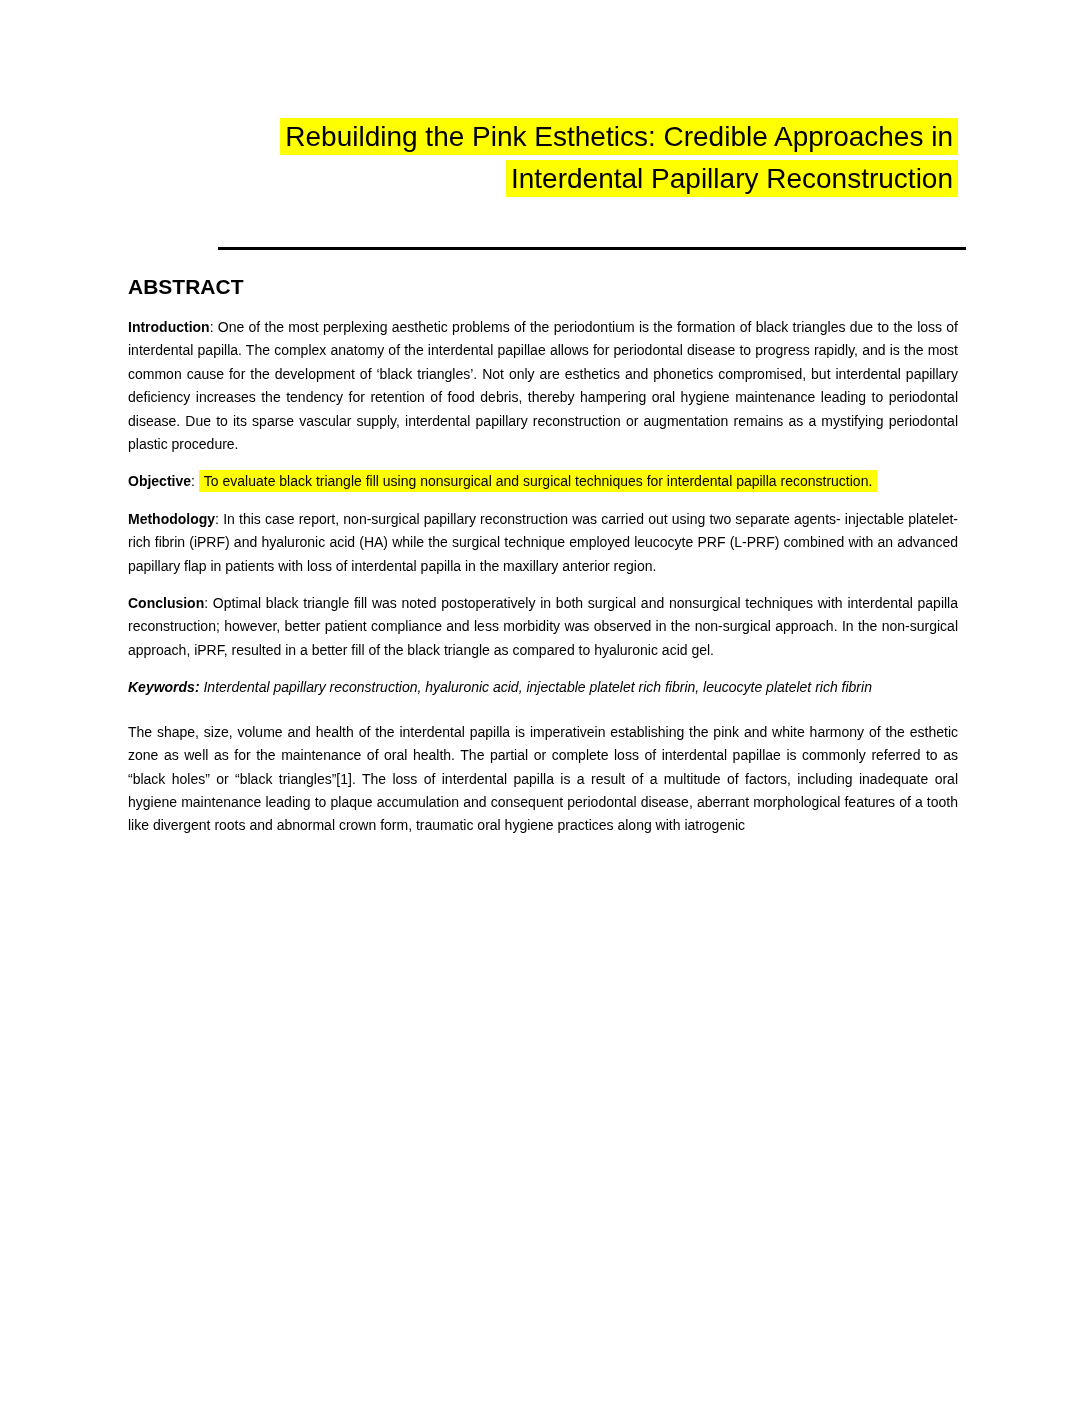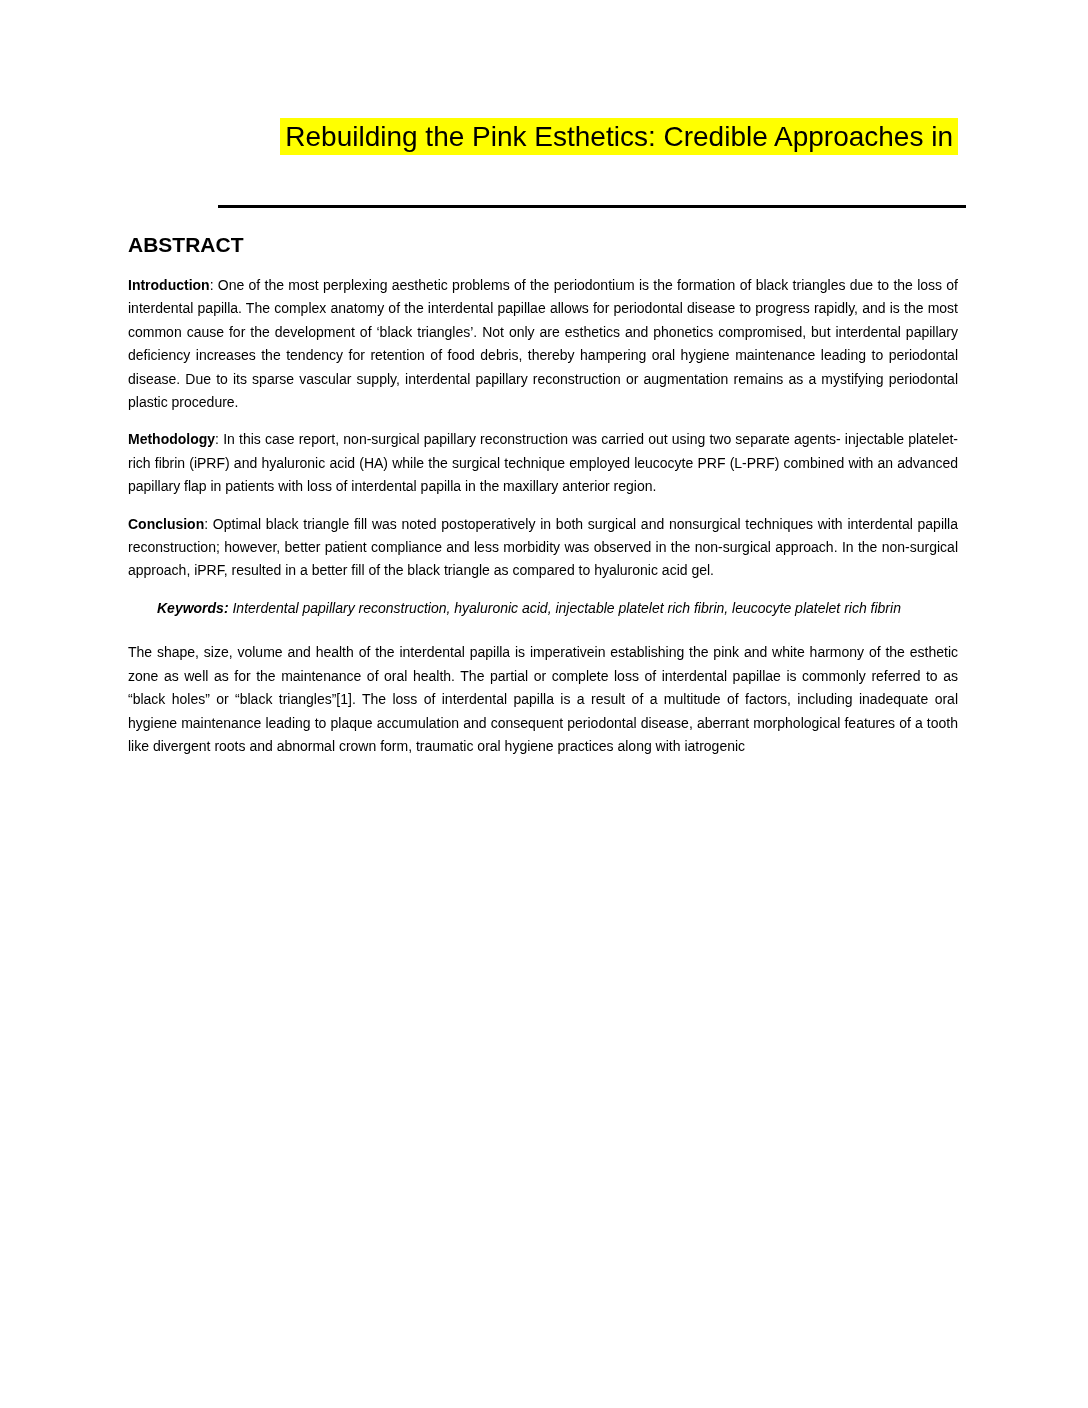--- a/index.html
+++ b/index.html
@@ -51,45 +51,47 @@
     margin: 14px 0 0 0;
     font-size: 14px;
     line-height: 23.4px;
     text-align: justify;
   }
   .para.first { margin-top: 19px; }
   .lead { font-weight: 700; }
   .keywords-para {
     font-style: italic;
   }
-  .keywords-para .lead { font-style: italic; margin-left: 29px; }
+  .keywords-para .lead { font-style: italic; }
   .intro-heading {
     margin-top: 256px;
   }
   .intro-heading .sec-num {
     display: inline-block;
     margin-right: 15px;
   }
   .body-para { margin-top: 21px; }
 </style>
 </head>
 <body>
 
 <div class="page">
 
   <h1 class="paper-title">
     <span class="title-line"><mark class="hl">Rebuilding the Pink Esthetics: Credible Approaches in</mark></span>
+    <span class="title-line"><mark class="hl">Interdental Papillary Reconstruction</mark></span>
   </h1>
 
   <hr class="rule">
 
   <h2 class="section-heading">ABSTRACT</h2>
 
   <p class="para first"><span class="lead">Introduction</span><span>: One of the most perplexing aesthetic problems of the periodontium is the formation of black triangles due to the loss of interdental papilla. The complex anatomy of the interdental papillae allows for periodontal disease to progress rapidly, and is the most common cause for the development of ‘black triangles’. Not only are esthetics and phonetics compromised, but interdental papillary deficiency increases the tendency for retention of food debris, thereby hampering oral hygiene maintenance leading to periodontal disease. Due to its sparse vascular supply, interdental papillary reconstruction or augmentation remains as a mystifying periodontal plastic procedure.</span></p>
 
+  <p class="para"><span class="lead">Objective</span><span>: </span><mark class="hl">To evaluate black triangle fill using nonsurgical and surgical techniques for interdental papilla reconstruction.</mark></p>
 
   <p class="para"><span class="lead">Methodology</span><span>: In this case report, non-surgical papillary reconstruction was carried out using two separate agents- injectable platelet-rich fibrin (iPRF) and hyaluronic acid (HA) while the surgical technique employed leucocyte PRF (L-PRF) combined with an advanced papillary flap in patients with loss of interdental papilla in the maxillary anterior region.</span></p>
 
   <p class="para"><span class="lead">Conclusion</span><span>: Optimal black triangle fill was noted postoperatively in both surgical and nonsurgical techniques with interdental papilla reconstruction; however, better patient compliance and less morbidity was observed in the non-surgical approach. In the non-surgical approach, iPRF, resulted in a better fill of the black triangle as compared to hyaluronic acid gel.</span></p>
 
   <p class="para keywords-para"><span class="lead">Keywords:</span><span> Interdental papillary reconstruction, hyaluronic acid, injectable platelet rich fibrin, leucocyte platelet rich fibrin</span></p>
 
 
   <p class="para body-para">The shape, size, volume and health of the interdental papilla is imperativein establishing the pink and white harmony of the esthetic zone as well as for the maintenance of oral health. The partial or complete loss of interdental papillae is commonly referred to as “black holes” or “black triangles”[1]. The loss of interdental papilla is a result of a multitude of factors, including inadequate oral hygiene maintenance leading to plaque accumulation and consequent periodontal disease, aberrant morphological features of a tooth like divergent roots and abnormal crown form, traumatic oral hygiene practices along with iatrogenic</p>
 

